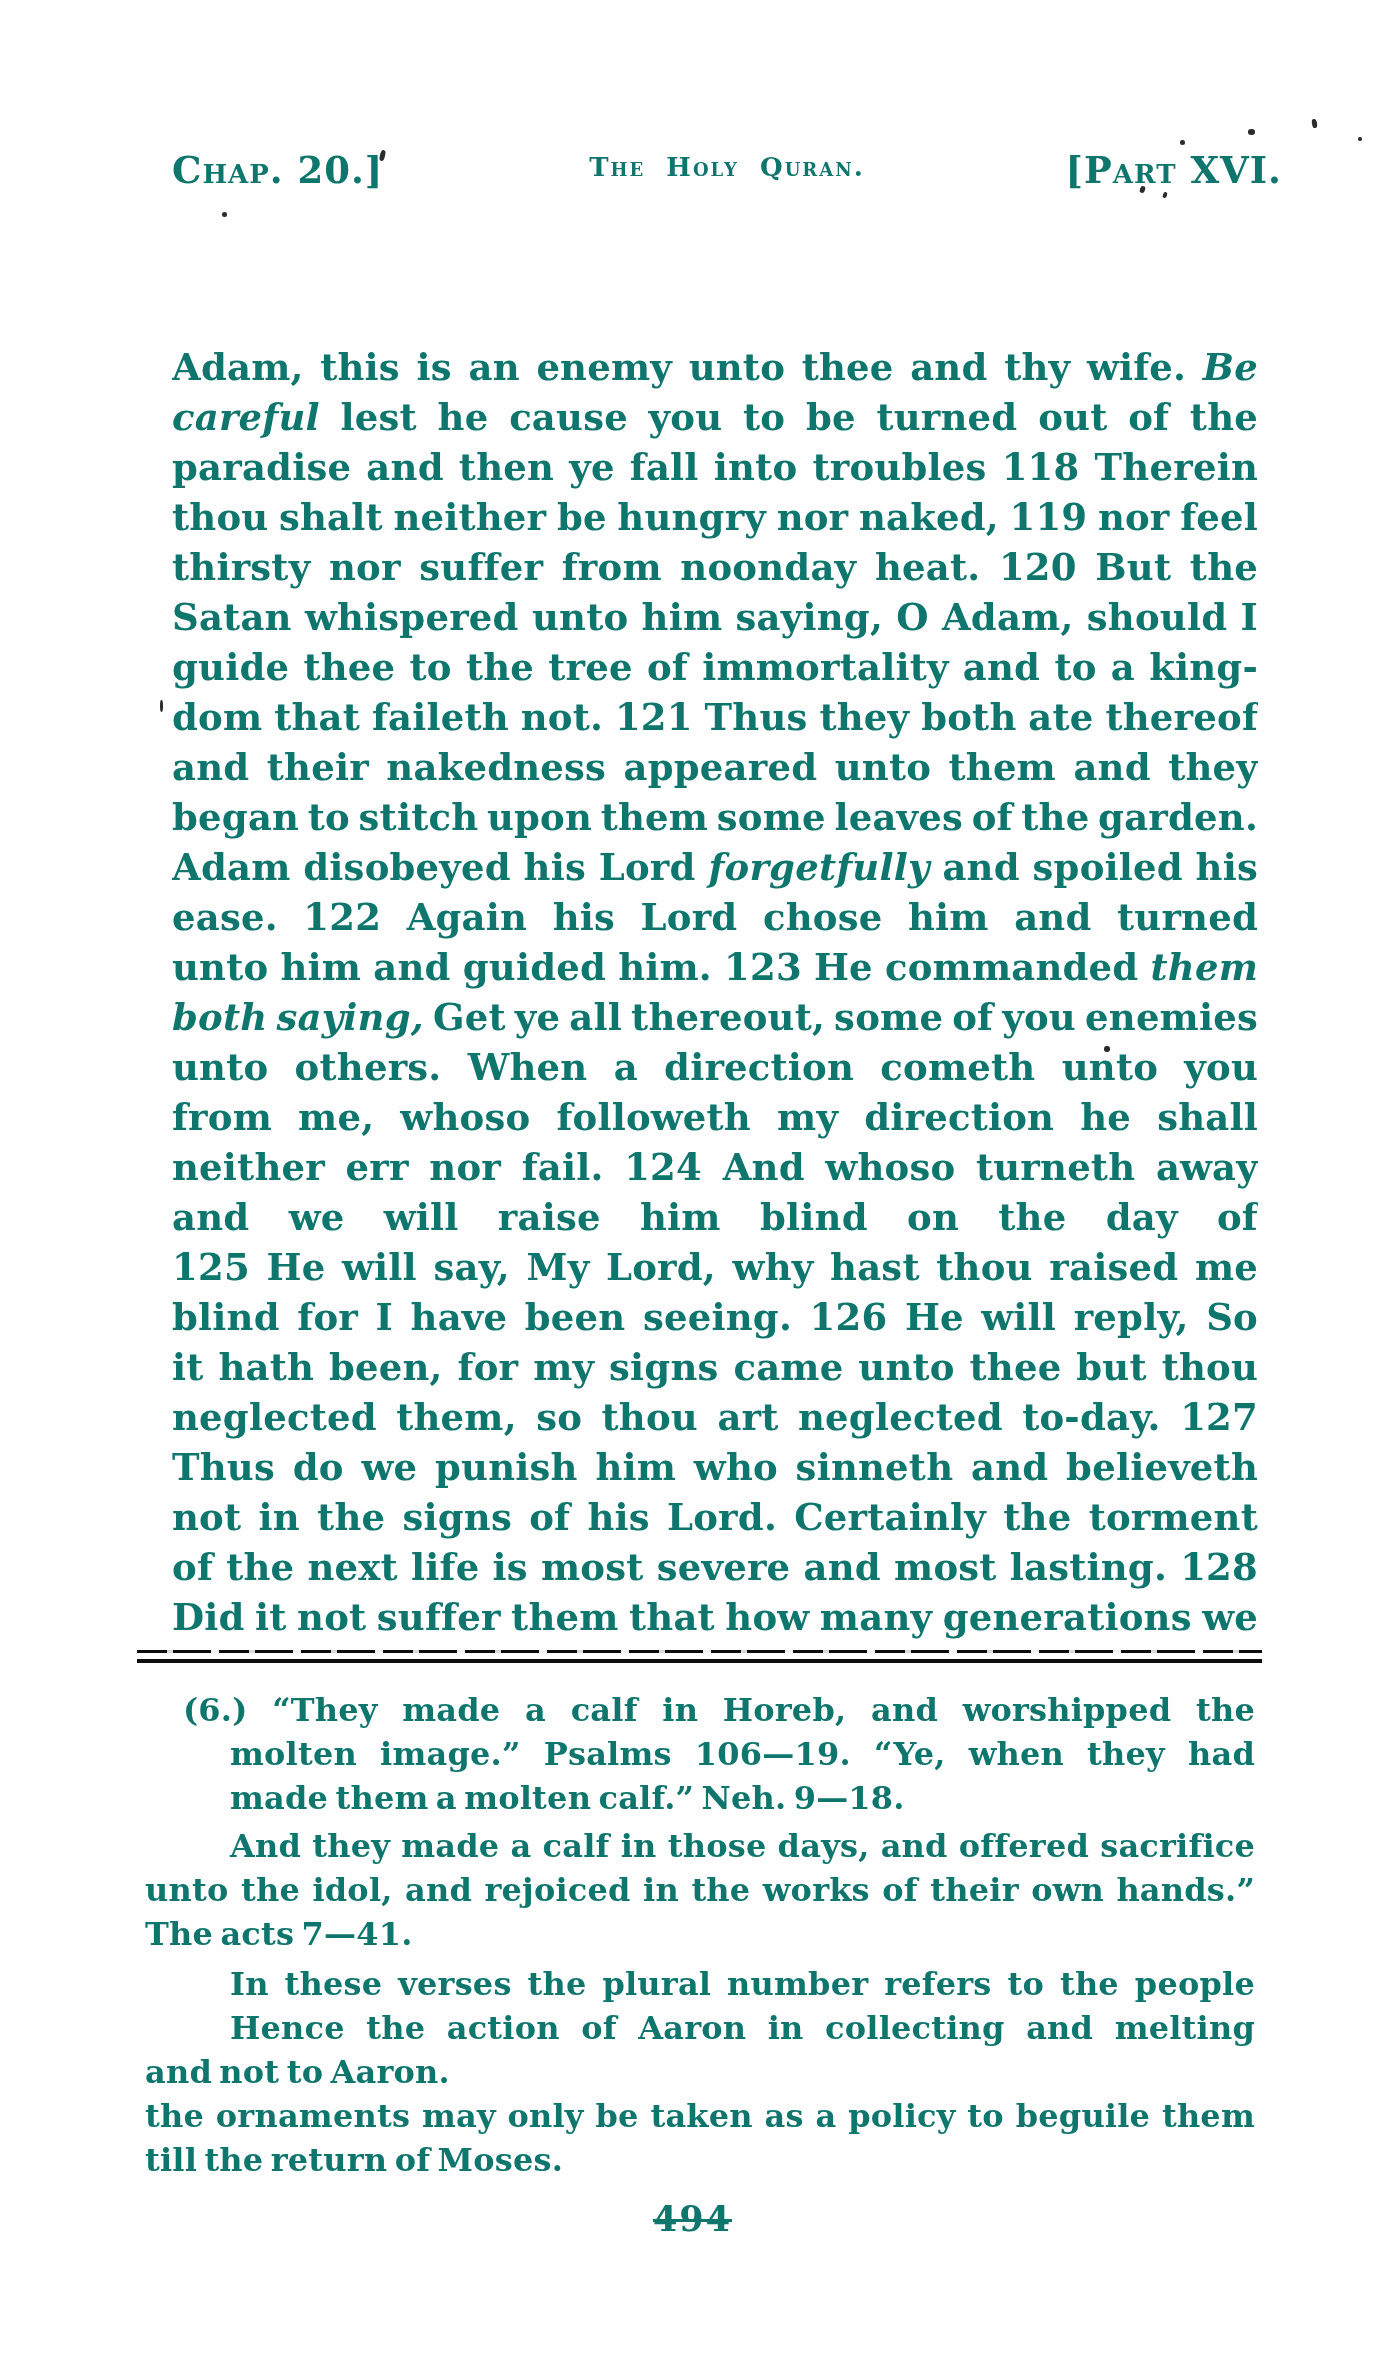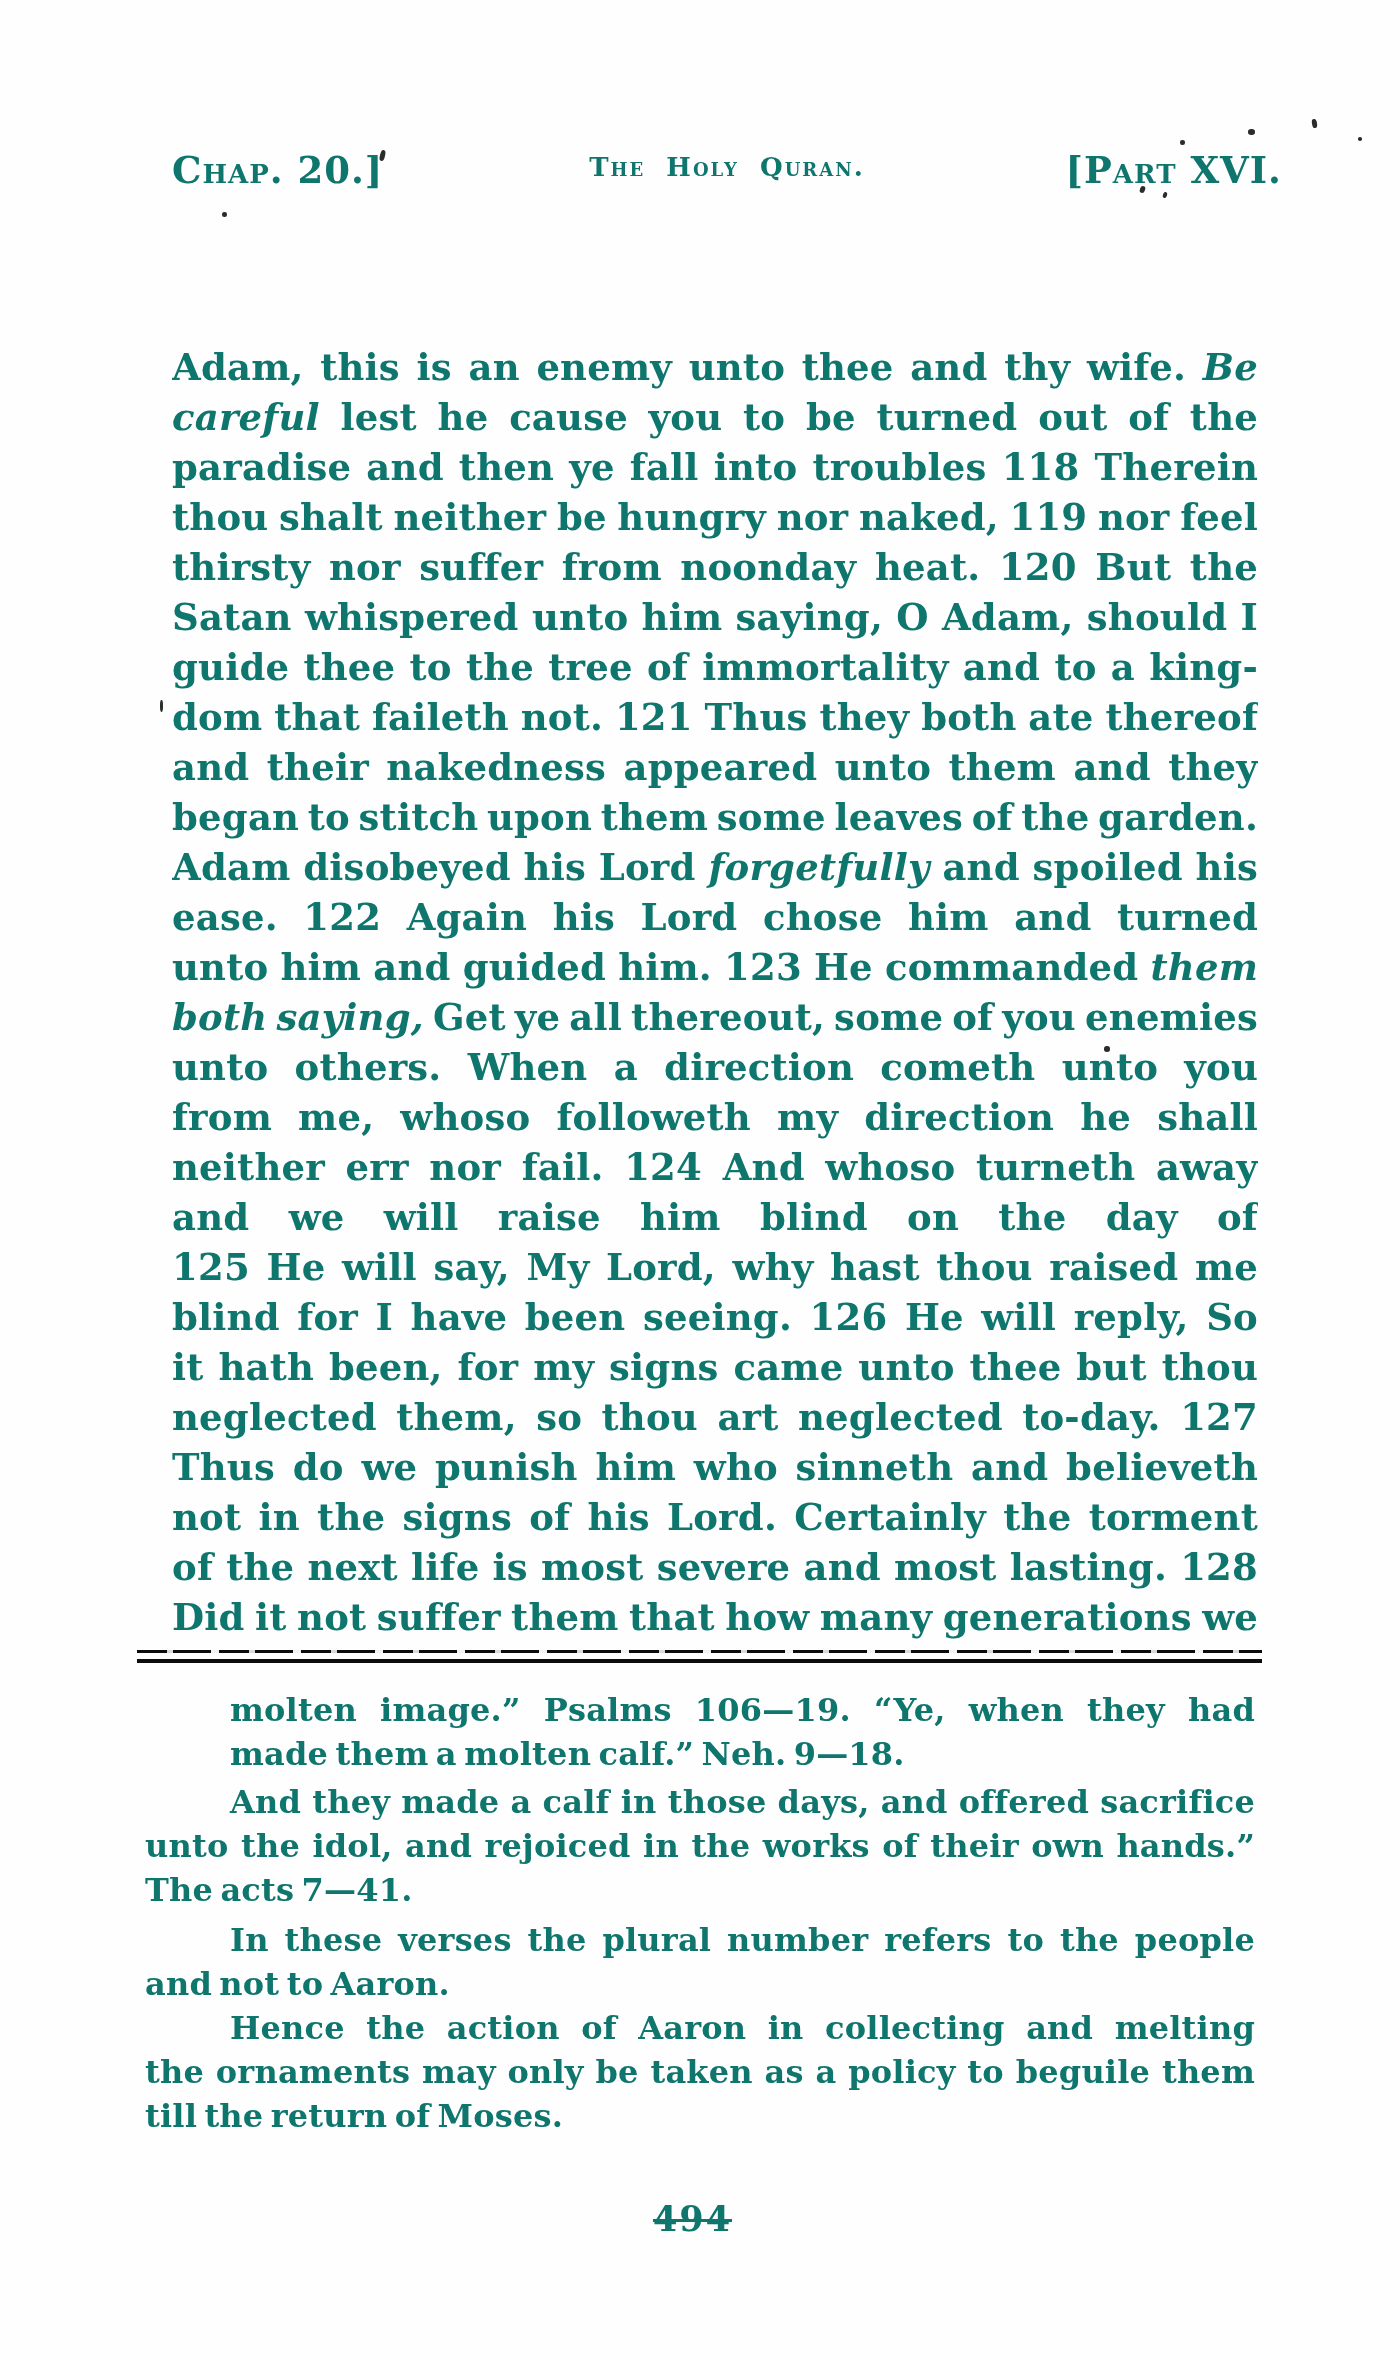--- a/index.html
+++ b/index.html
@@ -183,28 +183,29 @@
       <div class="line"><span>of the next life is most severe and most lasting.  128</span></div>
       <div class="line"><span>Did it not suffer them that how many generations we</span></div>
     </div>
 
   <div class="rule">
     <div class="rule-top"></div>
     <div class="rule-bottom"></div>
   </div>
 
   <div class="footnotes">
+      <div class="f-line ind-1"><span>(6.)  “They made a calf in Horeb, and worshipped the</span></div>
       <div class="f-line ind-2"><span>molten image.”  Psalms 106—19.  “Ye, when they had</span></div>
       <div class="f-line ind-2 nj"><span>made them a molten calf.”  Neh. 9—18.</span></div>
       <div class="f-line ind-2 gap-4"><span>And they made a calf in those days, and offered sacrifice</span></div>
       <div class="f-line ind-0"><span>unto the idol, and rejoiced in the works of their own hands.”</span></div>
       <div class="f-line ind-0 nj"><span>The acts 7—41.</span></div>
       <div class="f-line ind-2 gap-6"><span>In these verses the plural number refers to the people</span></div>
+      <div class="f-line ind-2"><span>Hence the action of Aaron in collecting and melting</span></div>
       <div class="f-line ind-0 nj"><span>and not to Aaron.</span></div>
-      <div class="f-line ind-2"><span>Hence the action of Aaron in collecting and melting</span></div>
       <div class="f-line ind-0"><span>the ornaments may only be taken as a policy to beguile them</span></div>
       <div class="f-line ind-0 nj"><span>till the return of Moses.</span></div>
     </div>
 
   <div class="page-number-wrap">
     <span class="page-number">494</span>
   </div>
 
   <div class="speck sp1"></div>
   <div class="speck sp2"></div>

